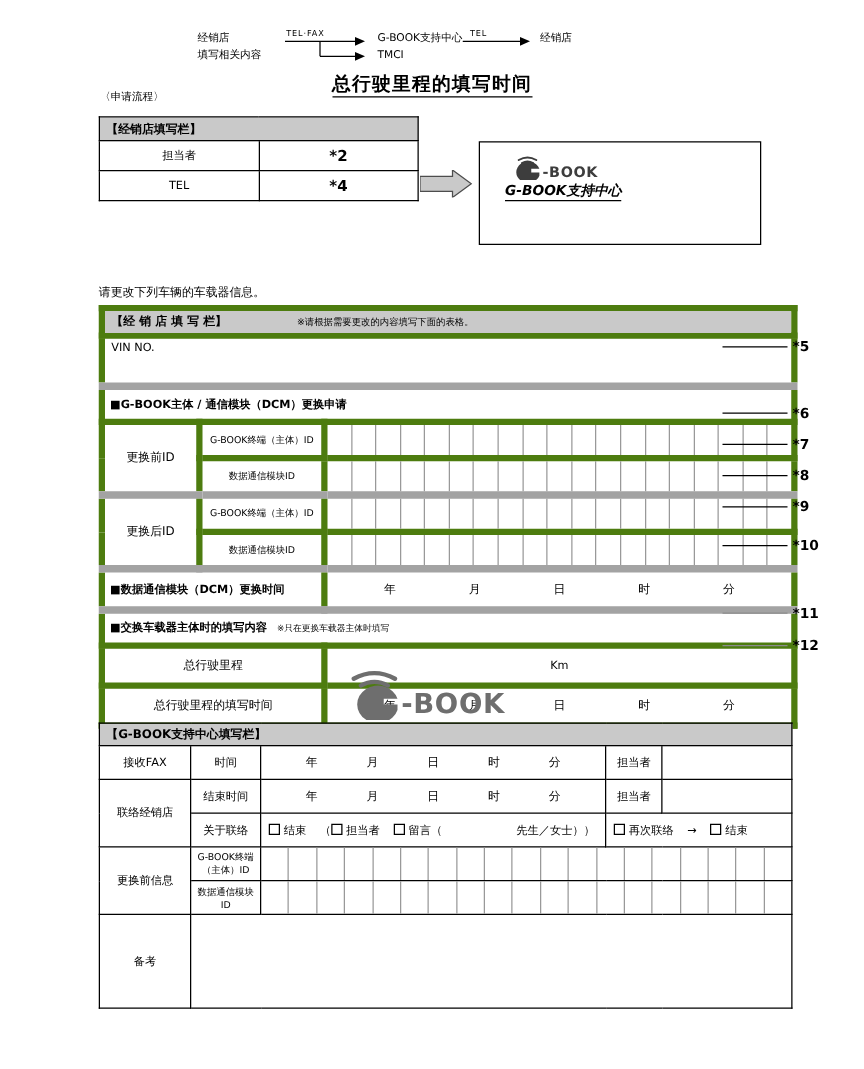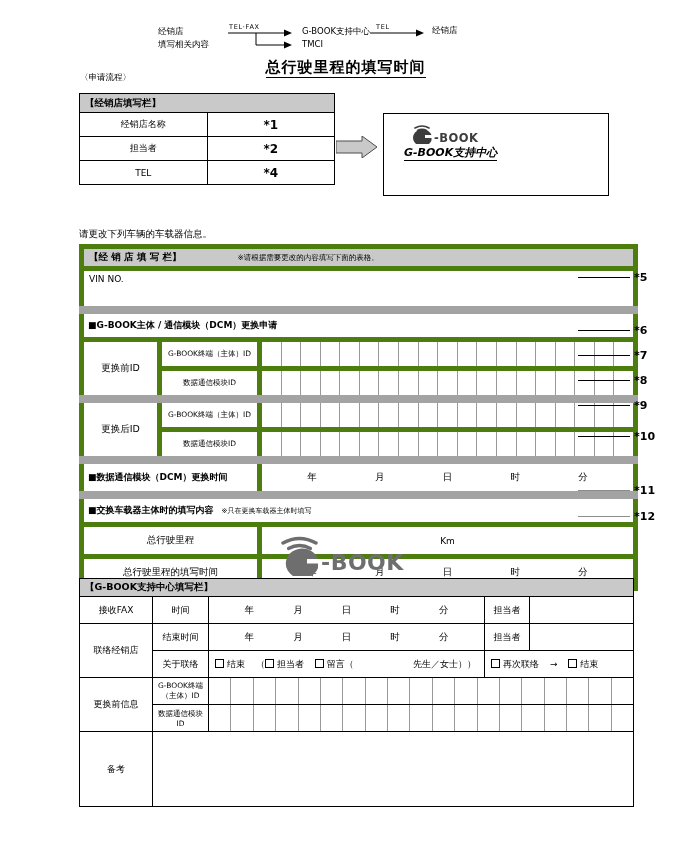--- a/index.html
+++ b/index.html
@@ -235,21 +235,21 @@
     font-size: 9px;
     height: 27px;
   }
   .dateline {
     display: flex;
     justify-content: space-around;
     align-items: center;
     padding: 0 16px;
   }
   .dateline span { font-size: 9.5px; }
-  #main-table td.thick-top { border-top: 8px solid #a3a3a3; }
+  #main-table td.thick-top { border-top: 6px solid #a3a3a3; }
 
   
   .marker {
     position: absolute;
     font-size: 11px;
     font-weight: bold;
     white-space: nowrap;
   }
   .leader {
     position: absolute;
@@ -352,24 +352,20 @@
   </div>
 
   <div class="doc-title">
     <span>总行驶里程的填写时间</span>
   </div>
 
   <table class="tbl" id="dealer-table">
     <tbody>
         <tr>
       <td class="hdr" colspan="2">【经销店填写栏】</td>
-    </tr>
-    <tr>
-      <td class="lbl">经销店名称</td>
-      <td class="val">*1</td>
     </tr>
     <tr>
       <td class="lbl">担当者</td>
       <td class="val">*2</td>
     </tr>
     <tr>
       <td class="lbl">TEL</td>
       <td class="val">*4</td>
     </tr>
   </tbody>

